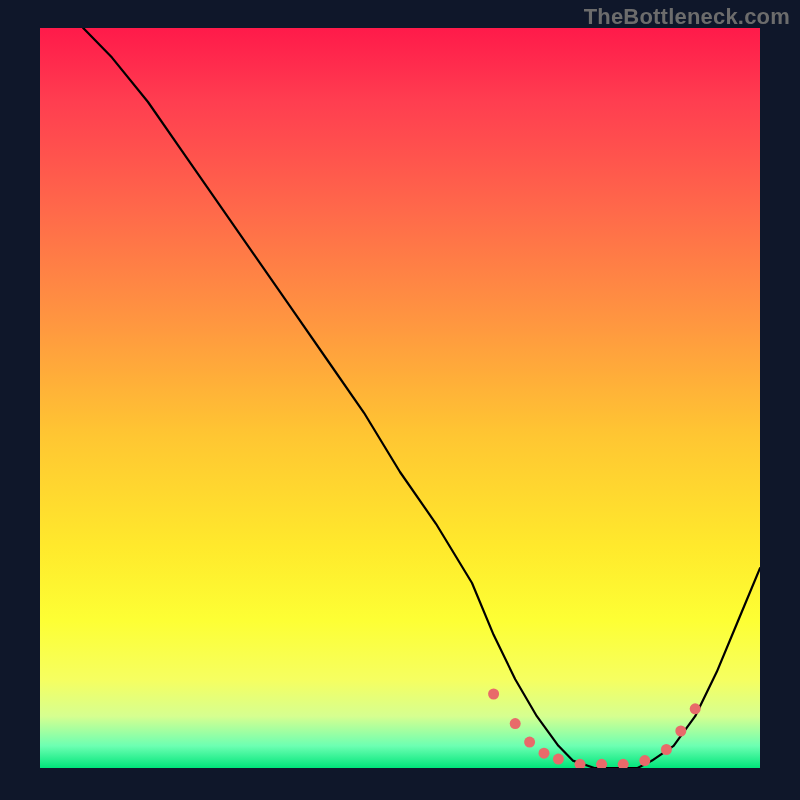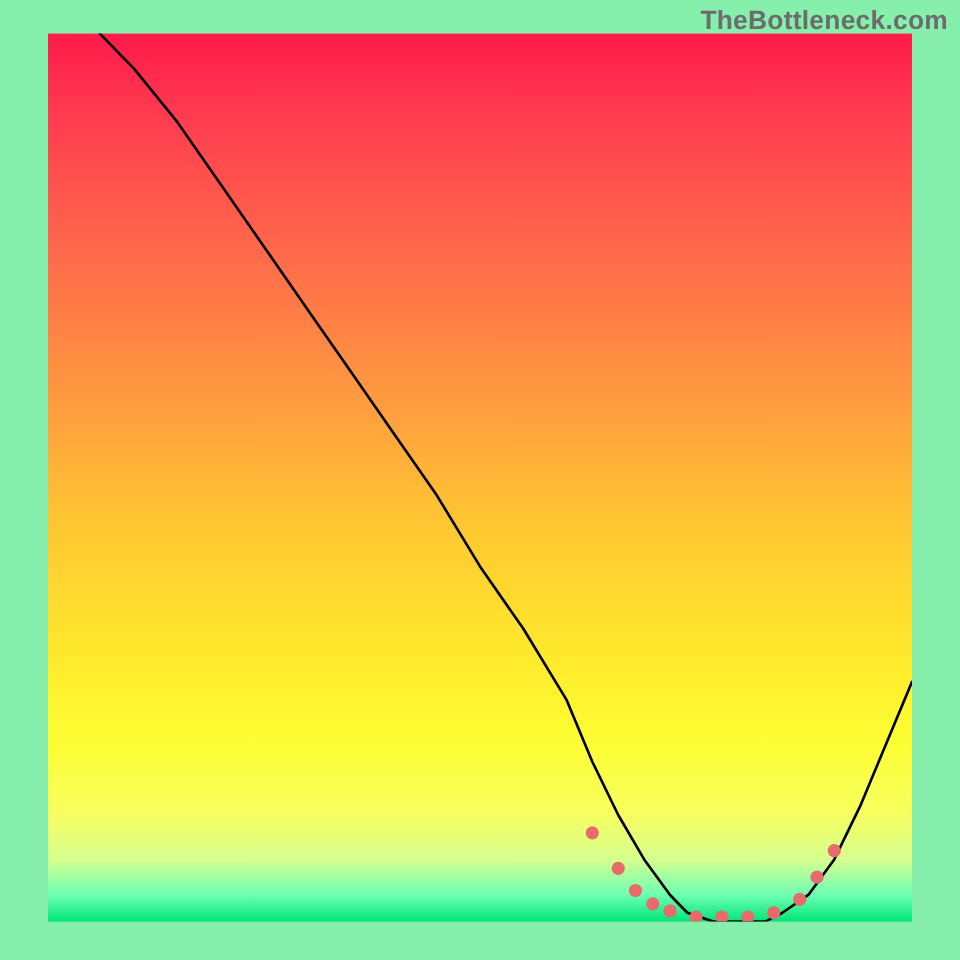--- a/index.html
+++ b/index.html
@@ -8,21 +8,21 @@
     width: 800px;
     height: 800px;
     background: #000;
     overflow: hidden;
     font-family: Arial, Helvetica, sans-serif;
   }
   .frame {
     position: relative;
     width: 800px;
     height: 800px;
-    background: #86efac;
+    background: #0f172a;
   }
   .watermark {
     position: absolute;
     top: 4px;
     right: 10px;
     color: #6c6c6c;
     font-size: 22px;
     font-weight: 600;
     letter-spacing: 0.2px;
     z-index: 10;

